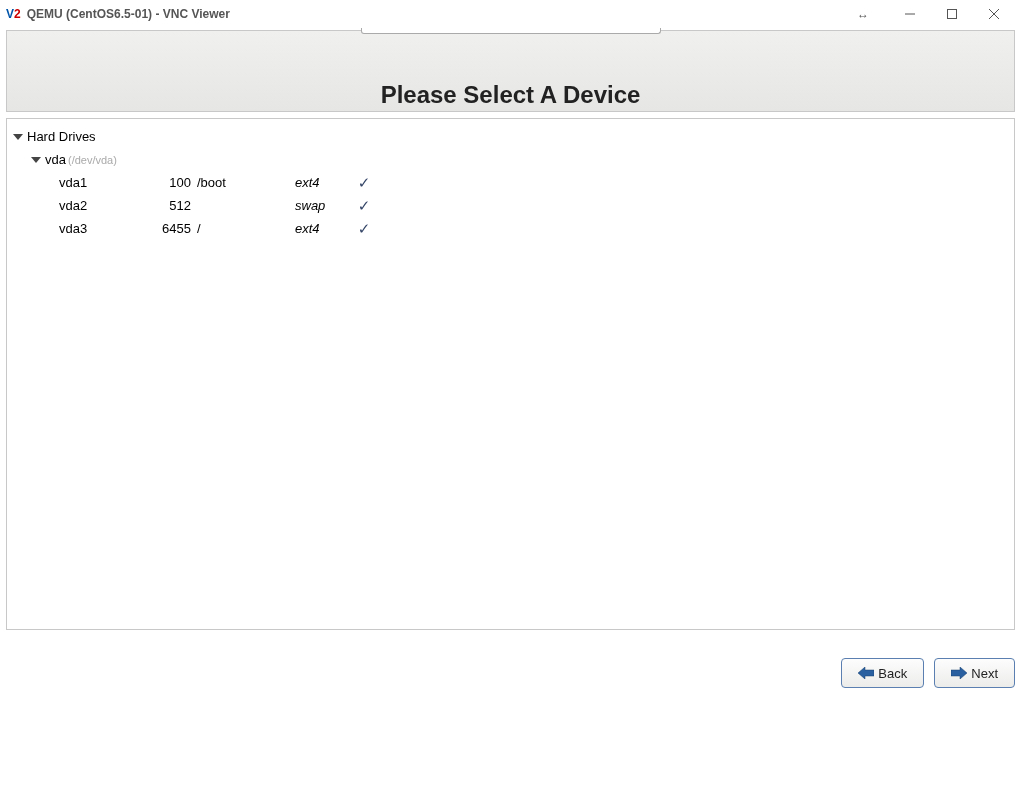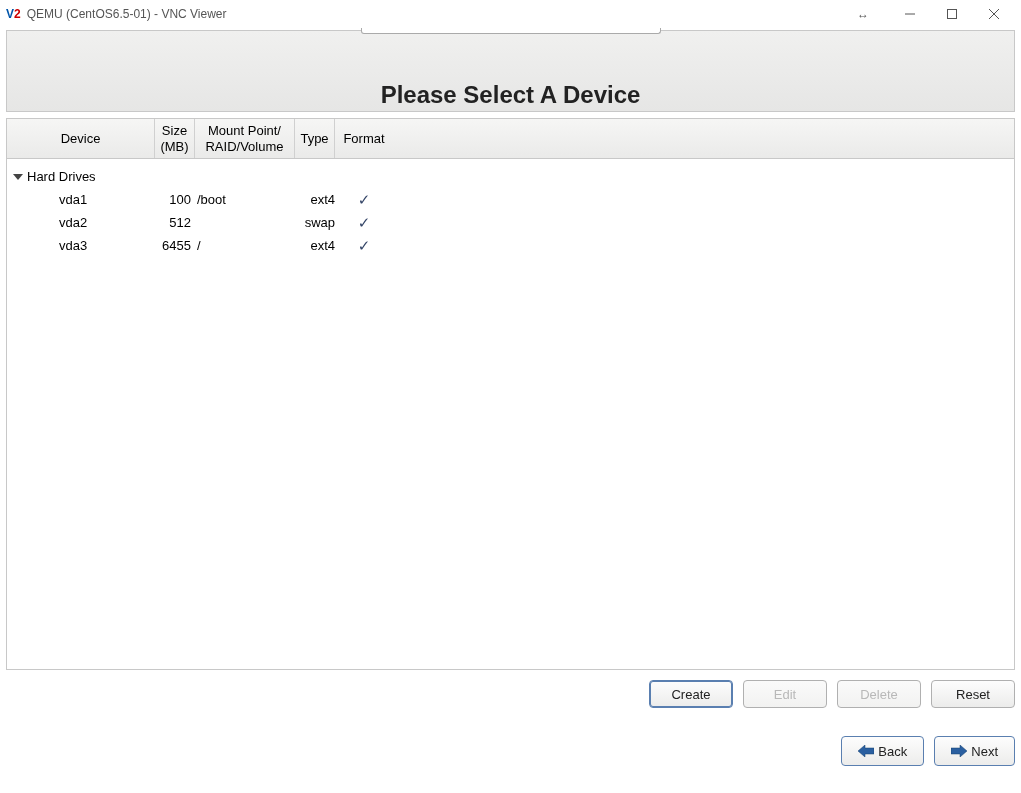--- a/index.html
+++ b/index.html
@@ -16,21 +16,21 @@
   background: #fff;
   display: flex;
   align-items: center;
   padding: 4px 6px;
   color: #555;
   font-size: 12px;
 }
 .titlebar .logo { color: #0a0; font-weight: bold; margin-right: 6px; }
 .titlebar .logo .v { color: #05a; }
 .titlebar .logo .c { color: #c00; }
-.titlebar .title { flex: 0 0 auto; }
+.titlebar .title { flex: 0 0 auto; font-weight: bold; }
 .titlebar .spacer { flex: 1; }
 .titlebar .win-btn {
   width: 42px; height: 28px;
   display: flex; align-items: center; justify-content: center;
   color: #555;
 }
 .ext-resize { font-size: 12px; margin-right: 20px; }
 
 .app {
   margin: 2px 6px;
@@ -84,21 +84,21 @@
 .th-device { width: 148px; }
 .th-size { width: 40px; flex-direction: column; line-height: 1.2; }
 .th-mount { width: 100px; flex-direction: column; line-height: 1.2; }
 .th-type { width: 40px; }
 .th-format { width: 58px; }
 .tbody { padding: 6px 0; height: 510px; }
 .trow { display: flex; align-items: center; height: 23px; }
 .td-device { width: 148px; padding-left: 6px; display: flex; align-items: center; }
 .td-size { width: 40px; text-align: right; padding-right: 4px; }
 .td-mount { width: 100px; padding-left: 2px; }
-.td-type { width: 40px; text-align: right; }
+.td-type { width: 40px; text-align: left; font-style: italic; }
 .td-format { width: 58px; text-align: center; }
 .chev {
   display: inline-block;
   width: 10px; height: 10px;
   margin-right: 4px;
 }
 .chev svg { display: block; }
 .dev-path { color: #aaa; font-size: 11px; margin-left: 2px; }
 .check { color: #334466; font-size: 15px; }
 .indent1 { padding-left: 24px; }
@@ -179,46 +179,44 @@
 </div>
 
 <div class="app">
 
   <div class="header-box">
     <div class="dropdown-placeholder"></div>
     <div class="header-title">Please Select A Device</div>
   </div>
 
   <div class="table-wrap">
-    <div class="thead">
-      <div class="th th-device">Device</div>
-      <div class="th th-size">
-        <span>Size</span>
-        <span>(MB)</span>
-      </div>
-      <div class="th th-mount">
-        <span>Mount Point/</span>
-        <span>RAID/Volume</span>
-      </div>
-      <div class="th th-type">Type</div>
-      <div class="th th-format">Format</div>
-    </div>
     <div class="tbody">
 
       <div class="trow">
         <div class="td-device">
           <span class="chev">
             <svg width="10" height="10">
                 <polygon points="0,2 10,2 5,8" fill="#444"></polygon>
               </svg>
           </span>
           <span>Hard Drives</span>
         </div>
       </div>
 
+      <div class="trow">
+        <div class="td-device indent1">
+          <span class="chev">
+            <svg width="10" height="10">
+                <polygon points="0,2 10,2 5,8" fill="#444"></polygon>
+              </svg>
+          </span>
+          <span>vda</span>
+          <span class="dev-path">(/dev/vda)</span>
+        </div>
+      </div>
 
       <div class="trow">
         <div class="td-device indent2">vda1</div>
         <div class="td-size">100</div>
         <div class="td-mount">/boot</div>
         <div class="td-type">ext4</div>
         <div class="td-format"><span class="check">✓</span></div>
       </div>
 
       <div class="trow">
@@ -233,26 +231,20 @@
         <div class="td-device indent2">vda3</div>
         <div class="td-size">6455</div>
         <div class="td-mount">/</div>
         <div class="td-type">ext4</div>
         <div class="td-format"><span class="check">✓</span></div>
       </div>
 
     </div>
   </div>
 
-  <div class="row-btns">
-    <button class="btn focus">Create</button>
-    <button class="btn disabled">Edit</button>
-    <button class="btn disabled">Delete</button>
-    <button class="btn">Reset</button>
-  </div>
 
   <div class="nav-btns">
     <button class="nav-btn">
       <svg class="arrow" viewBox="0 0 16 12">
         <polygon points="0,6 7,0 7,3 16,3 16,9 7,9 7,12" fill="#2a5fa0" stroke="#17406f" stroke-width="0.5"></polygon>
       </svg>
       <span>Back</span>
     </button>
     <button class="nav-btn">
       <svg class="arrow" viewBox="0 0 16 12">

